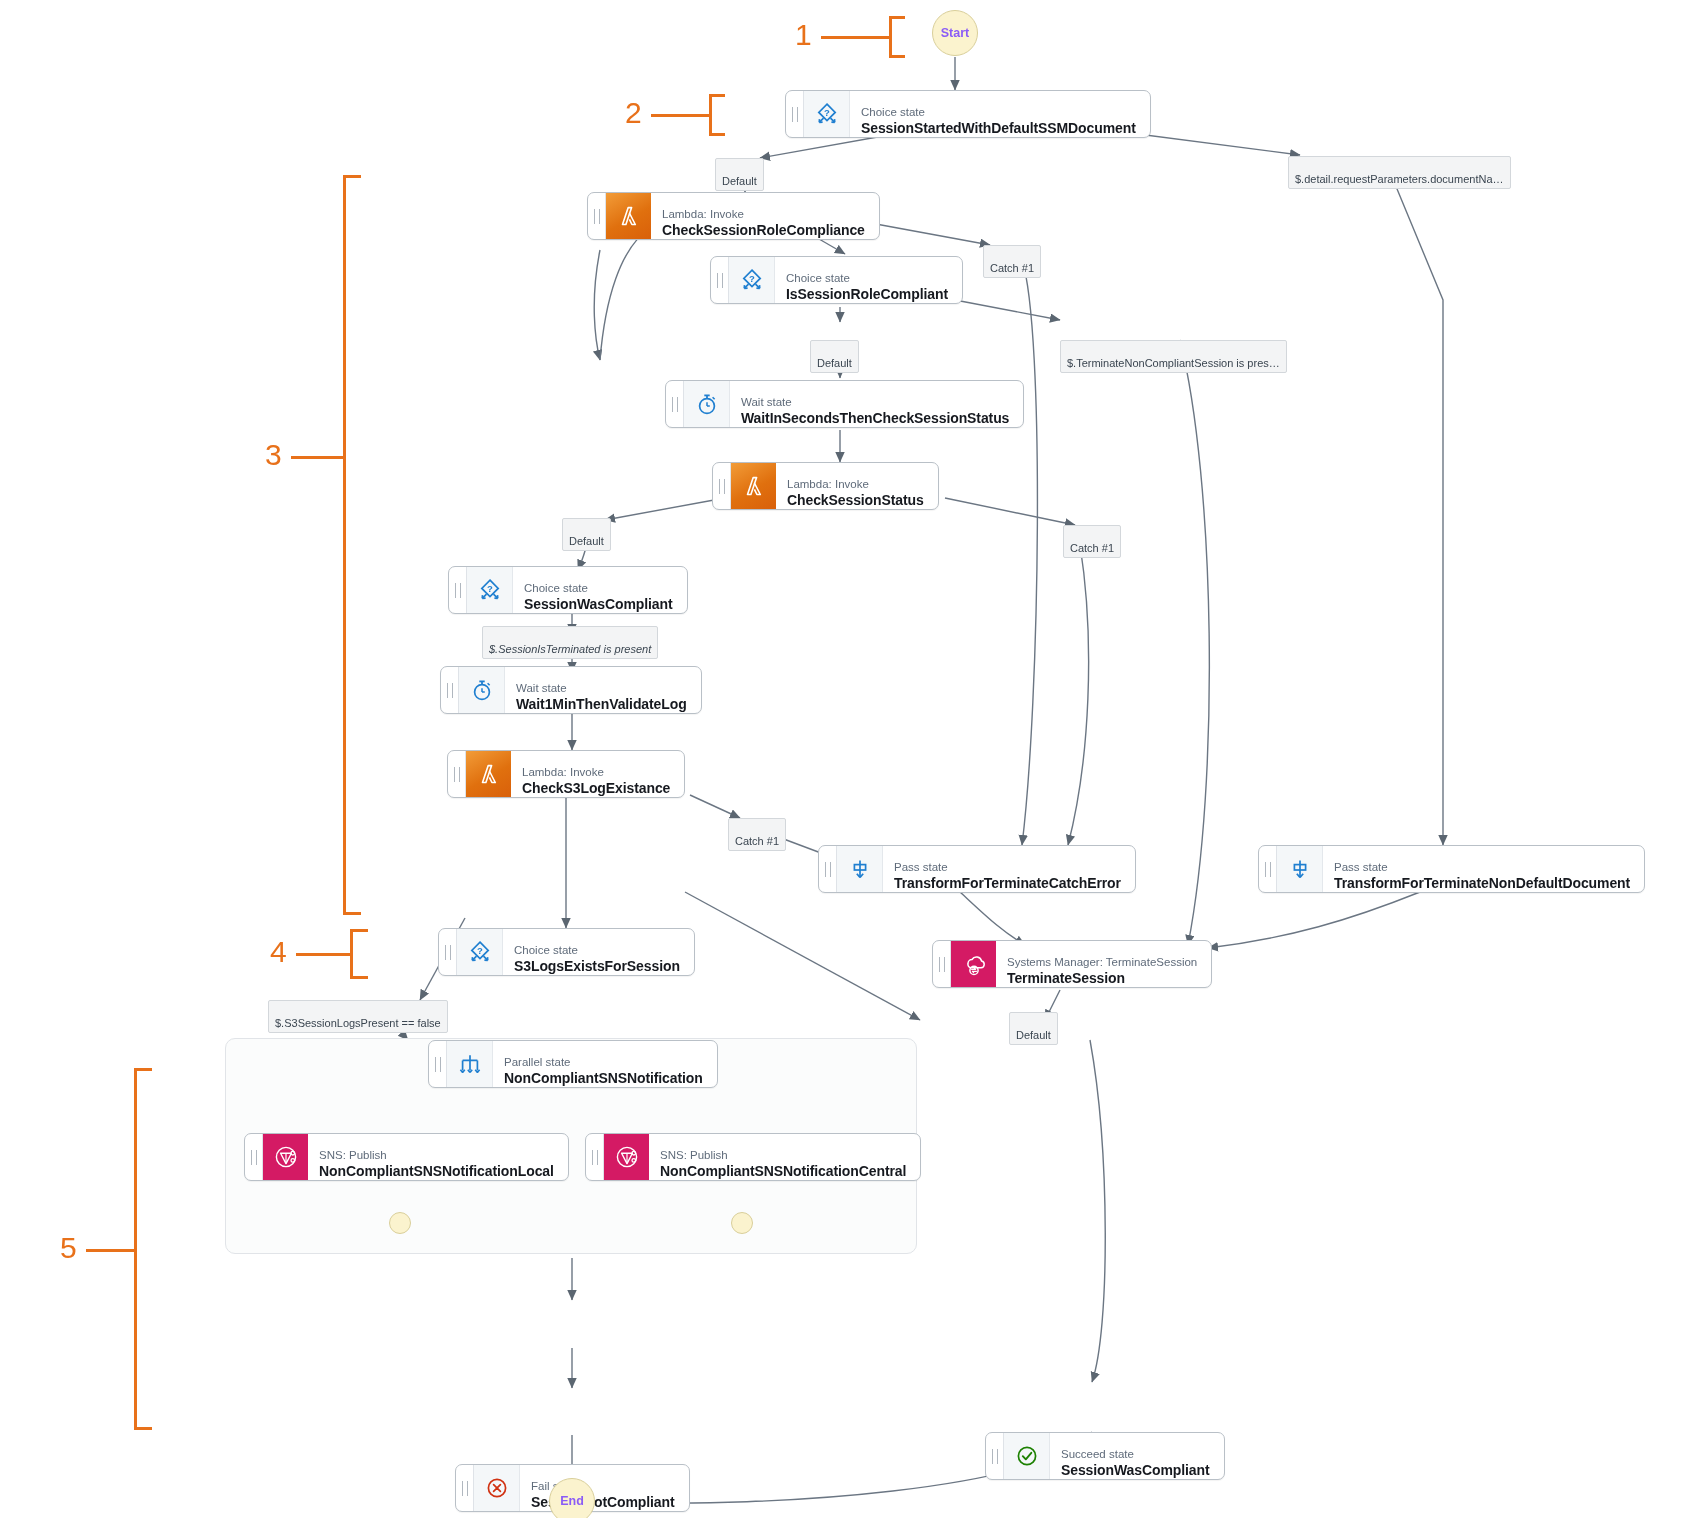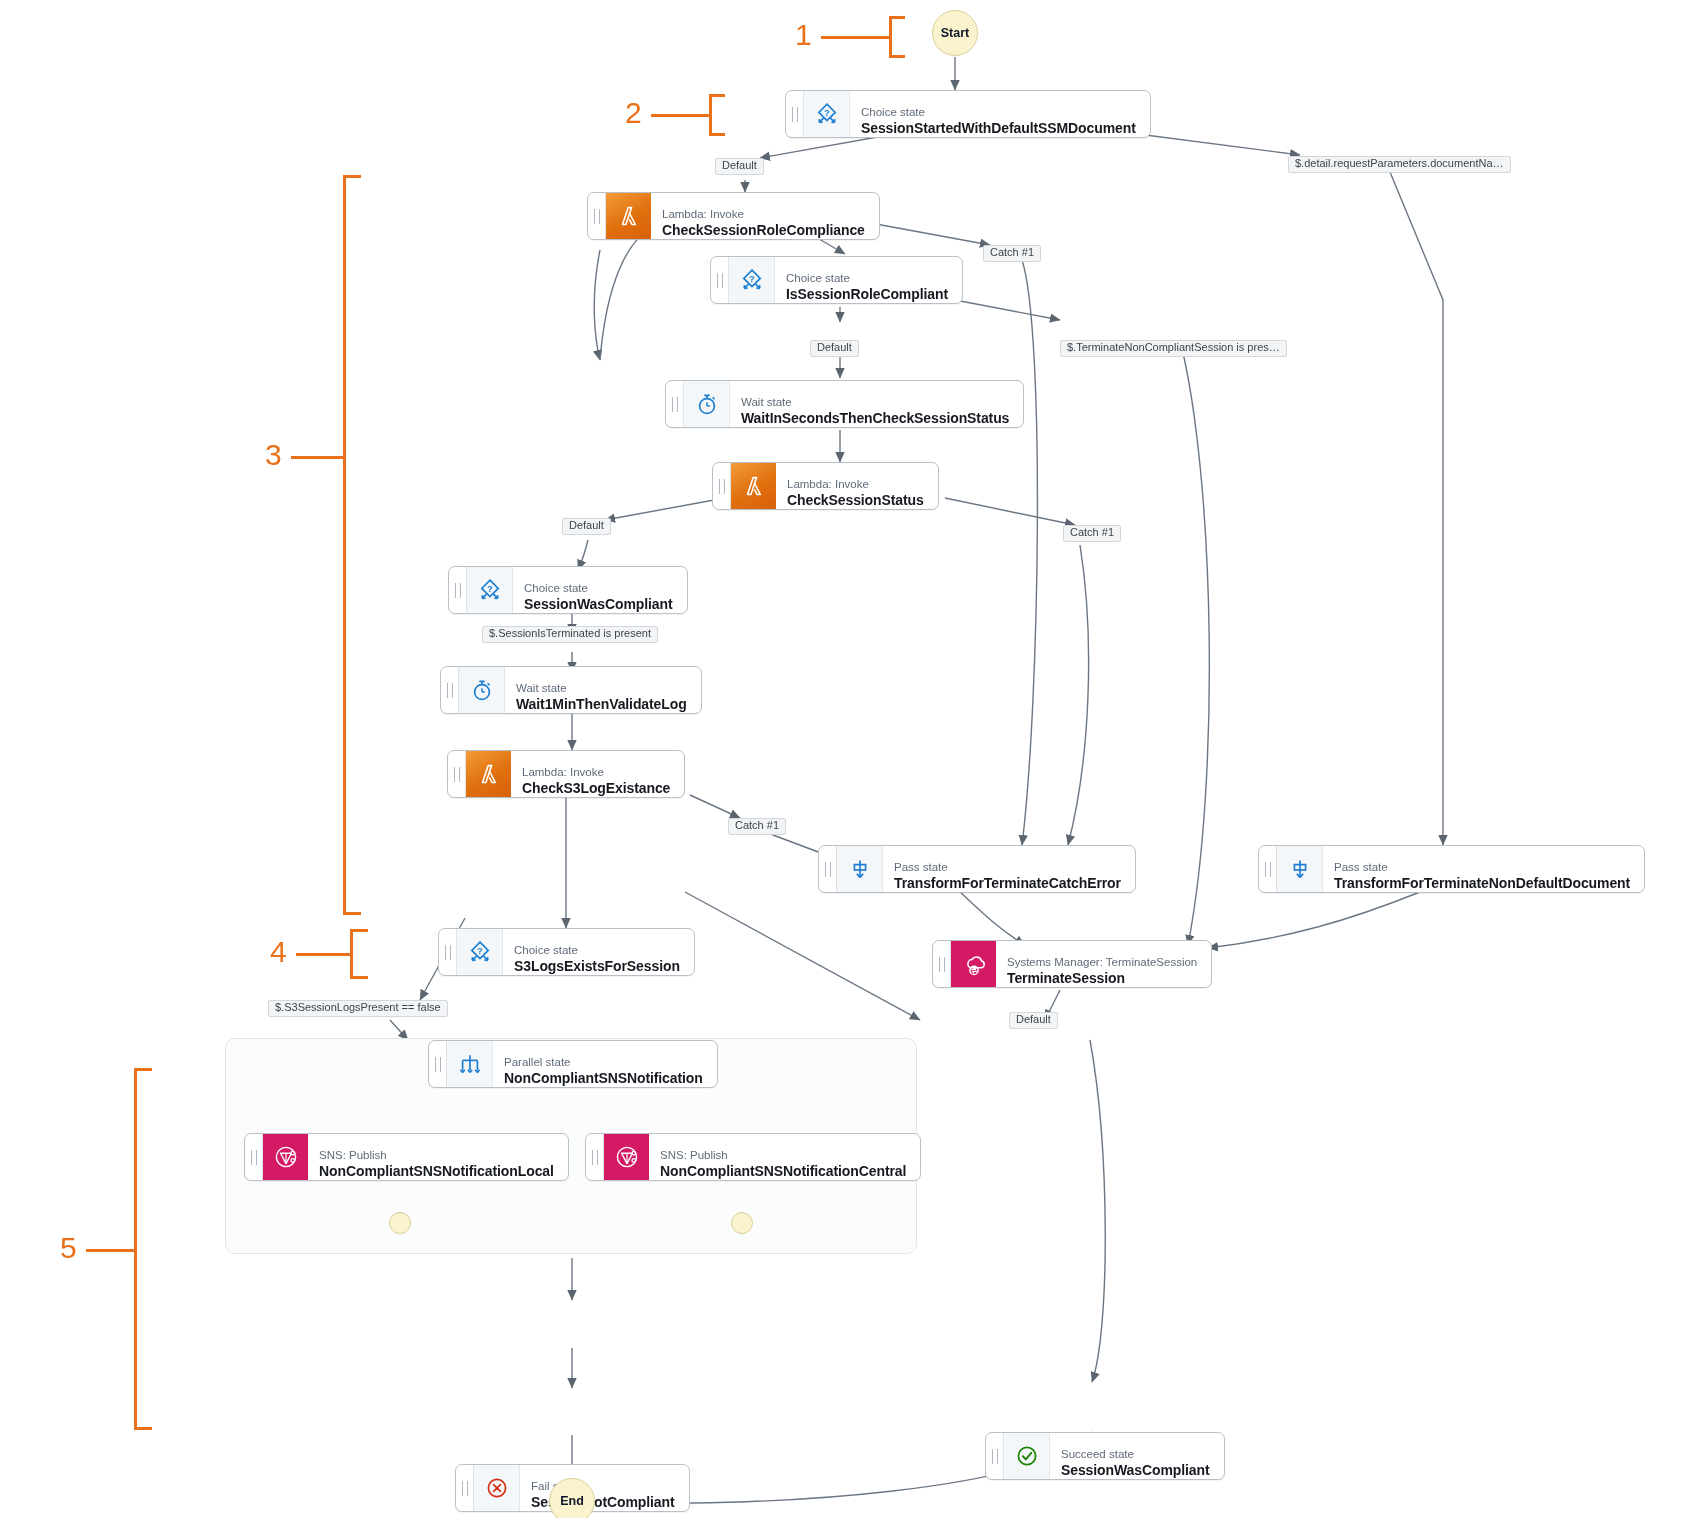--- a/index.html
+++ b/index.html
@@ -95,21 +95,21 @@
     position: absolute;
     width: 46px; height: 46px;
     border-radius: 50%;
     background: #fbf3ce;
     border: 1px solid #d9cf9a;
     display: flex;
     align-items: center;
     justify-content: center;
     font-size: 12.5px;
     font-weight: bold;
-    color: #0f172a;
+    color: #8b5cf6;
     box-sizing: border-box;
     z-index: 6;
   }
   .branch-end {
     position: absolute;
     width: 22px; height: 22px;
     border-radius: 50%;
     background: #fbf3ce;
     border: 1px solid #d9cf9a;
     box-sizing: border-box;
@@ -117,21 +117,21 @@
   }
 
   
   .elabel {
     position: absolute;
     background: #f3f4f5;
     border: 1px solid #d3d7db;
     border-radius: 2px;
     font-size: 11px;
     color: #3a4550;
-    padding: 0 6px 3px 6px;
+    padding: 16px 6px 3px 6px;
     white-space: nowrap;
     line-height: 1.1;
     z-index: 7;
   }
 
   
   .group-box {
     position: absolute;
     border: 1px solid #e1e4e8;
     border-radius: 10px;
@@ -592,18 +592,18 @@
     </span>
   </div>
 
   <div class="elabel" style="left:715px;top:158px;">Default</div>
   <div class="elabel" style="left:1288px;top:156px;">$.detail.requestParameters.documentNa…</div>
   <div class="elabel" style="left:983px;top:245px;">Catch #1</div>
   <div class="elabel" style="left:810px;top:340px;">Default</div>
   <div class="elabel" style="left:1060px;top:340px;">$.TerminateNonCompliantSession is pres…</div>
   <div class="elabel" style="left:562px;top:518px;">Default</div>
   <div class="elabel" style="left:1063px;top:525px;">Catch #1</div>
-  <div class="elabel" style="left:482px;top:626px;">$.SessionIsTerminated is present</div>
+  <div class="elabel" style="left:482px;top:626px;font-style:italic;">$.SessionIsTerminated is present</div>
   <div class="elabel" style="left:728px;top:818px;">Catch #1</div>
   <div class="elabel" style="left:268px;top:1000px;">$.S3SessionLogsPresent == false</div>
   <div class="elabel" style="left:1009px;top:1012px;">Default</div>
 
 </div>
 
 </body></html>

